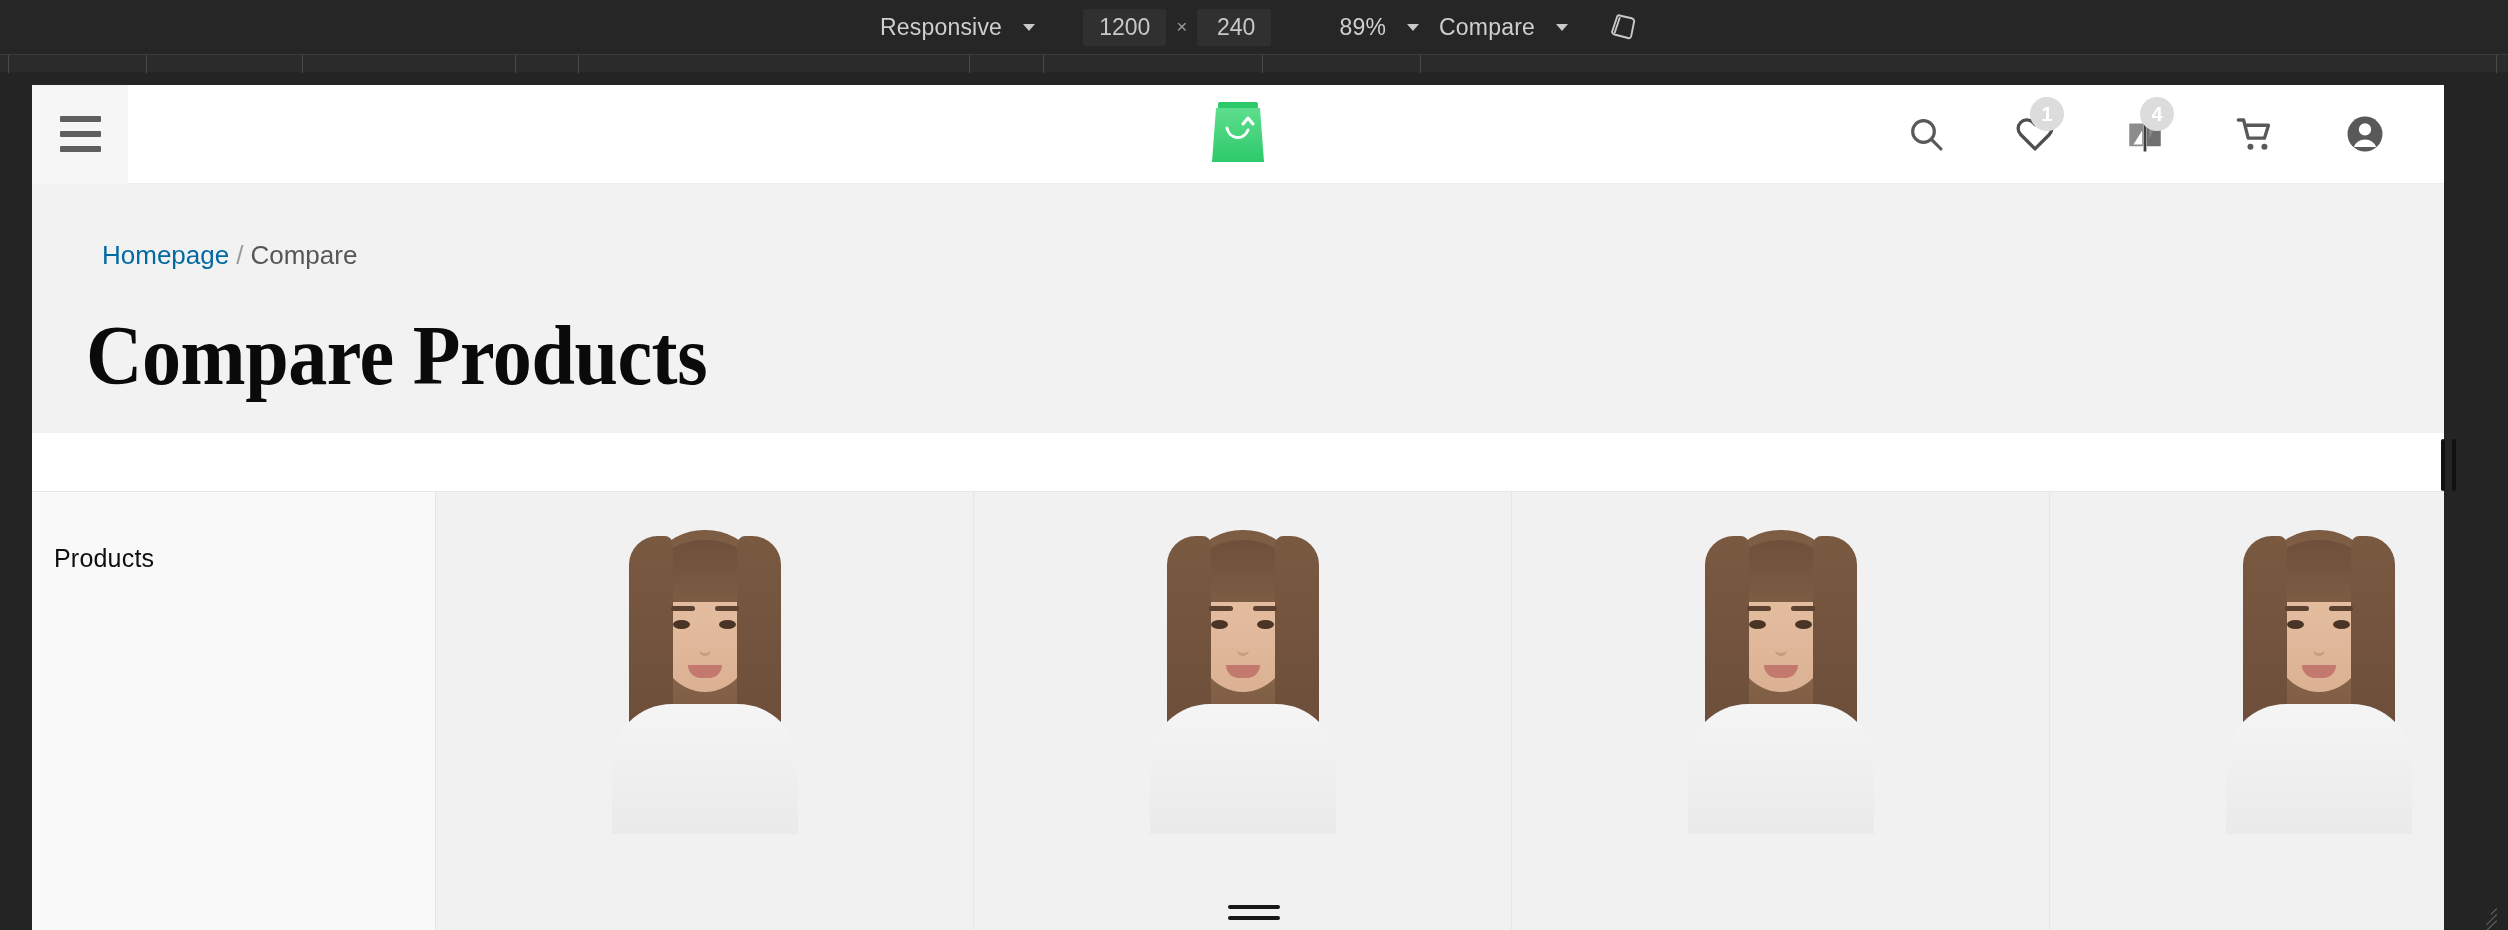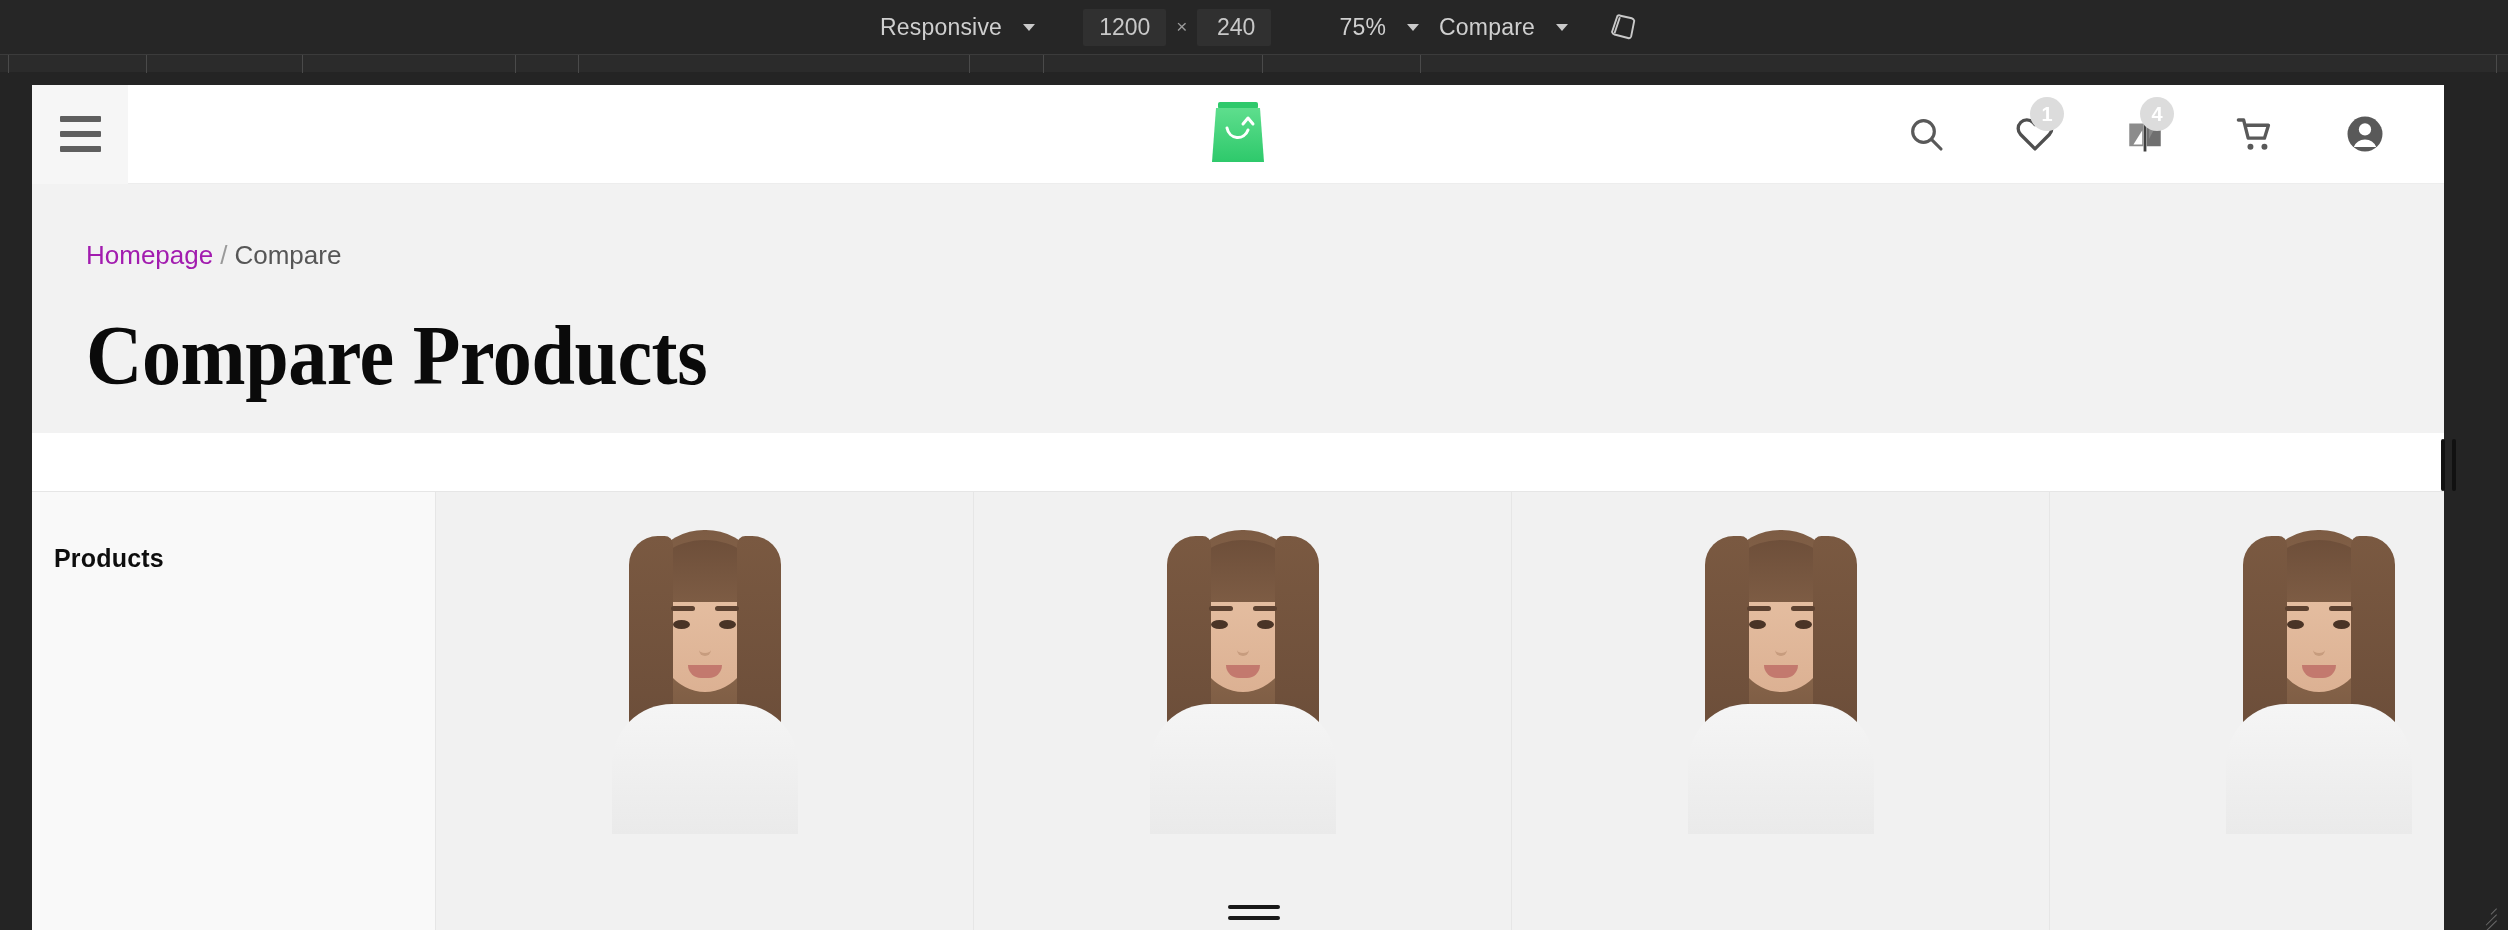--- a/index.html
+++ b/index.html
@@ -99,21 +99,21 @@
   }
 
   
   .hero {
     background: #f2f2f2;
     padding: 56px 54px 0 54px;
     height: 249px;
   }
   .breadcrumb { font-size: 26px; color: #565656; }
   .breadcrumb .sep { color: #9a9a9a; margin: 0 7px; }
-  .breadcrumb a { color: #a21caf; text-decoration: none; cursor: pointer; }
+  .breadcrumb a { color: #0369a1; text-decoration: none; cursor: pointer; margin-left: 16px; }
   .page-title {
     margin-top: 43px;
     font-family: "Liberation Serif", "DejaVu Serif", serif;
     font-weight: 700;
     font-size: 84px;
     line-height: 1;
     letter-spacing: -0.5px;
     color: #0a0a0a;
     transform: scaleX(0.93);
     transform-origin: left center;
@@ -128,21 +128,21 @@
     border-top: 1px solid #e6e6e6;
     height: 440px;
   }
   .col-label {
     width: 404px; flex: none;
     background: #f9f9f9;
     border-right: 1px solid #e6e6e6;
     padding: 52px 0 0 22px;
   }
   .col-label .lbl {
-    font-size: 25px; font-weight: 700; color: #0e0e0e;
+    font-size: 25px; font-weight: 400; color: #0e0e0e;
     letter-spacing: .2px;
   }
   .prod-col {
     flex: none; width: 538px;
     background: #f1f1f1;
     border-right: 1px solid #e6e6e6;
     position: relative; overflow: hidden;
     display: flex; justify-content: center;
   }
   .prod-col .photo {
@@ -245,21 +245,21 @@
 
   <div class="dt-group">
     <div class="dt-dim-box">1200</div>
     <span class="dt-x">×</span>
     <div class="dt-dim-box">240</div>
   </div>
 
   <div class="dt-spacer-md"></div>
 
   <div class="dt-select">
-    <span>75%</span>
+    <span>89%</span>
     <span class="caret"></span>
   </div>
 
   <div class="dt-select">
     <span>Compare</span>
     <span class="caret"></span>
   </div>
 
   <div class="rotate-icon">
     <svg width="30" height="30" viewBox="0 0 24 24" fill="none" stroke="#c9c9c9" stroke-width="1.5">

